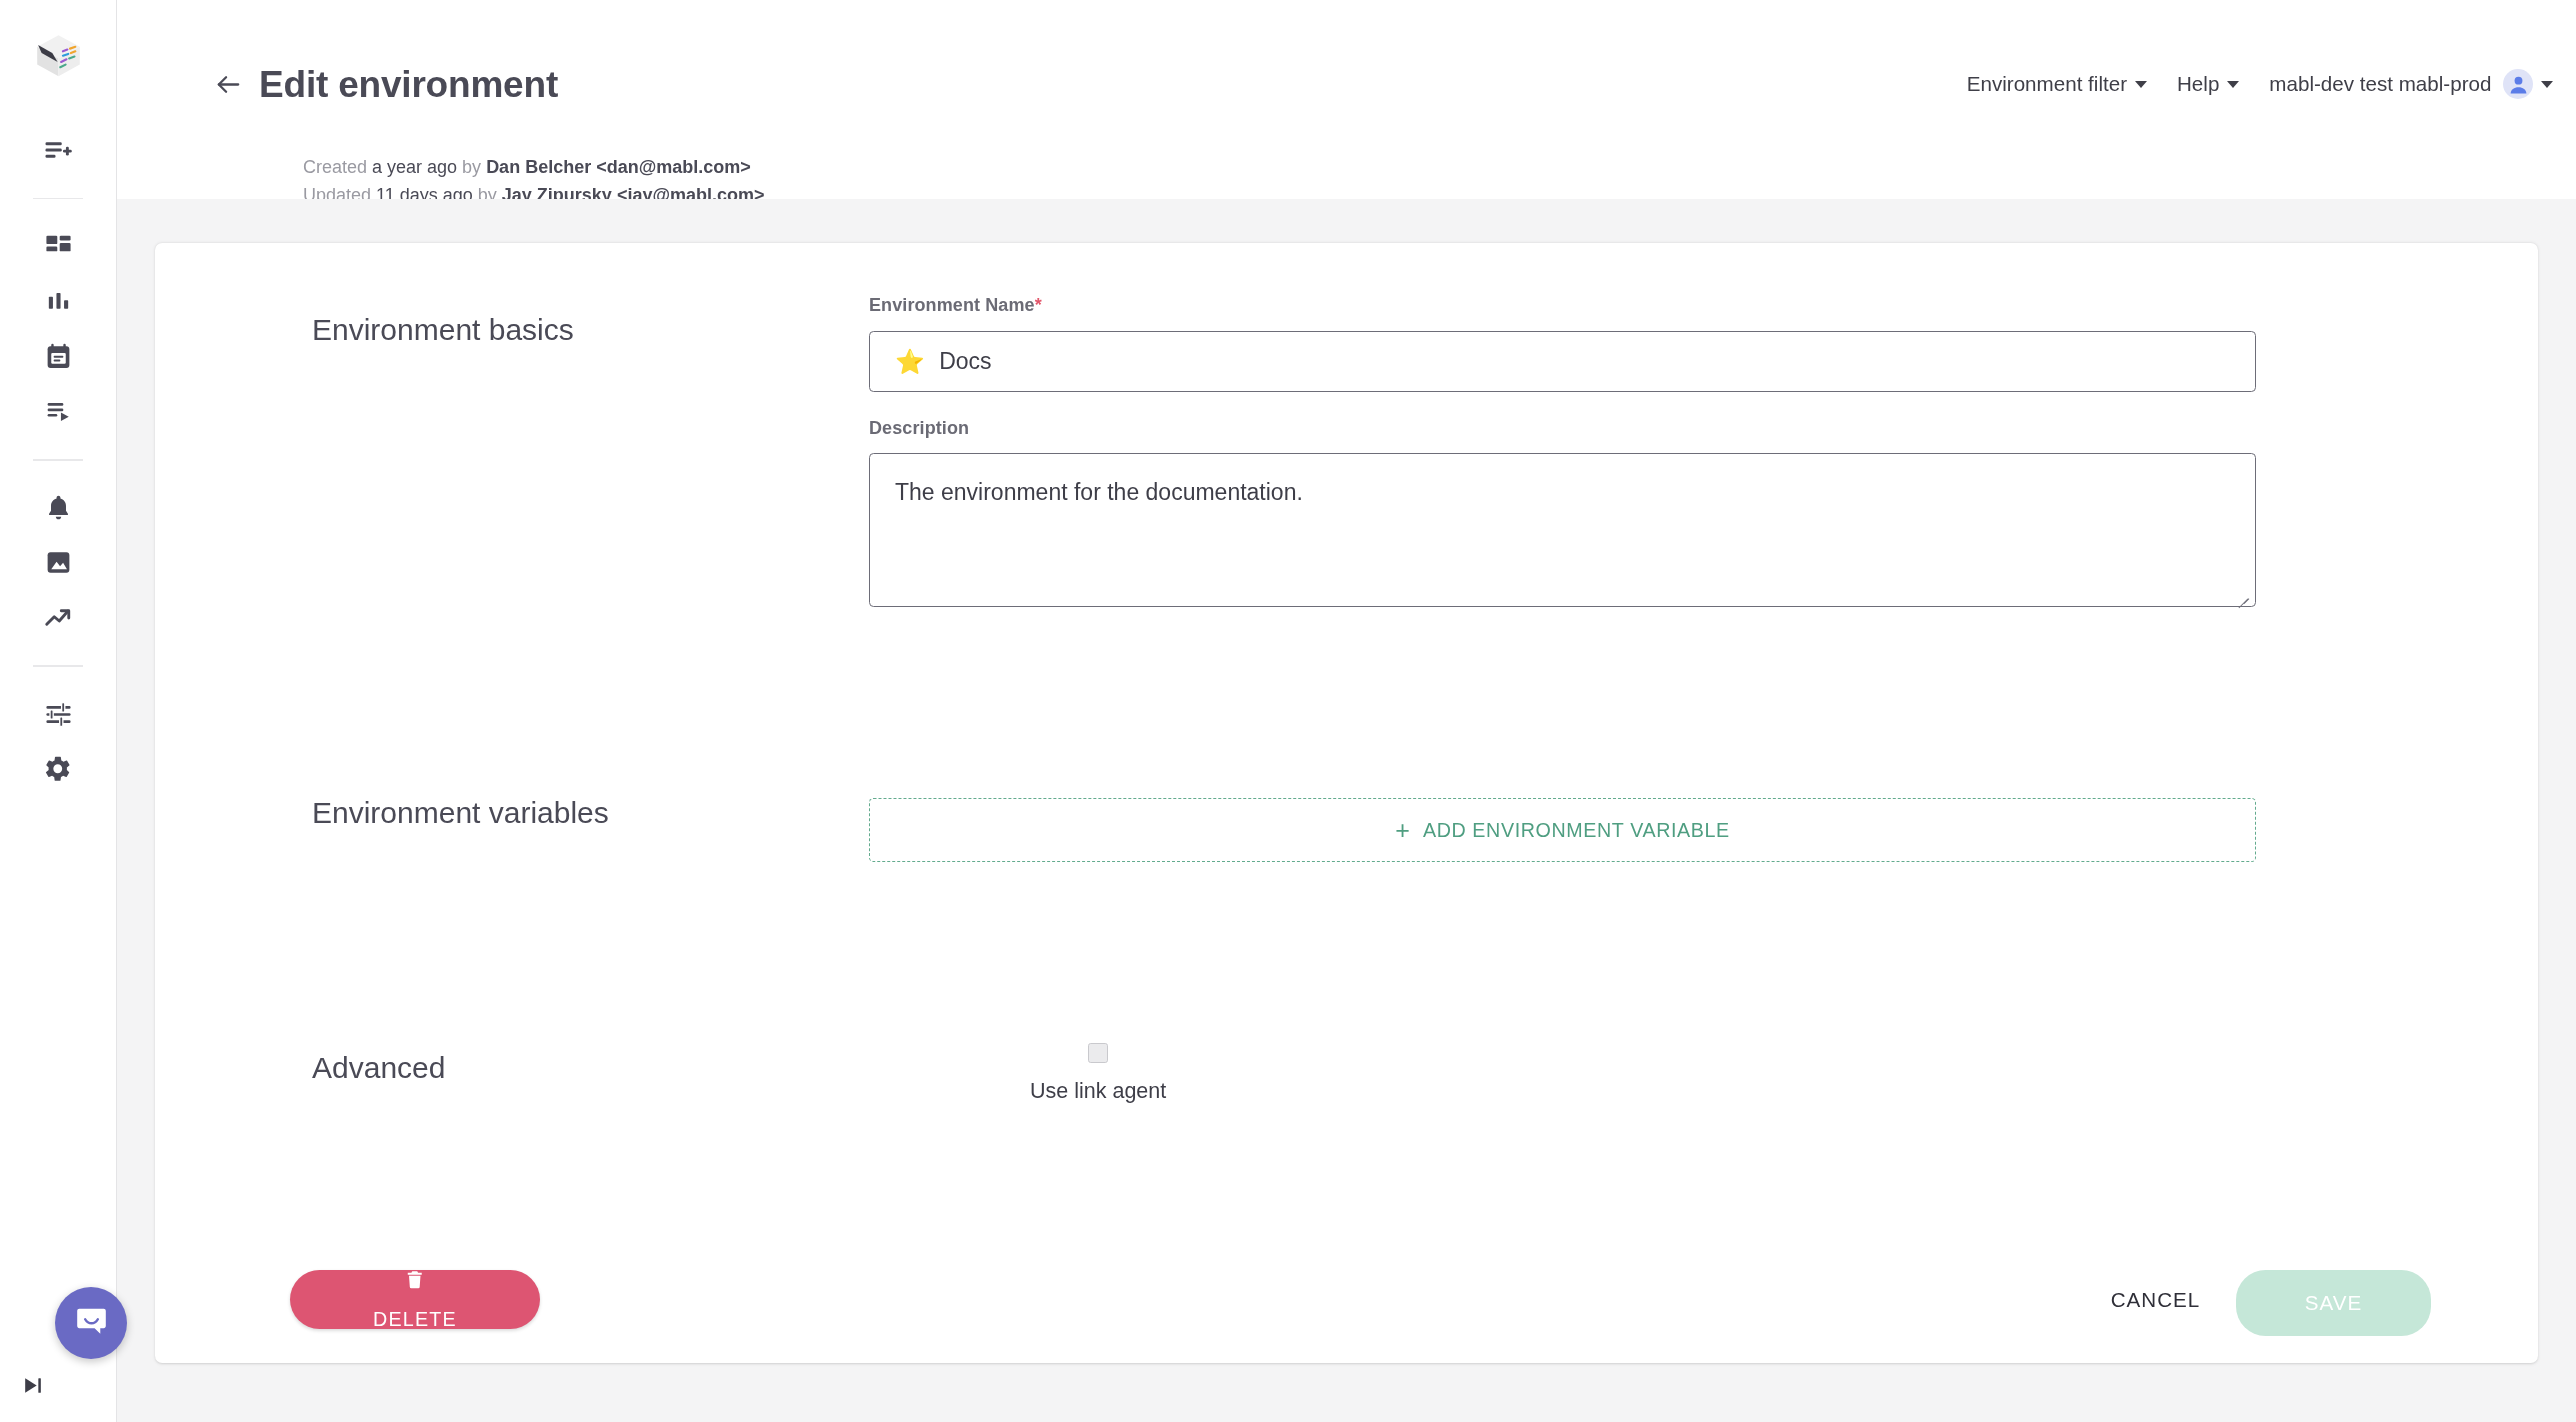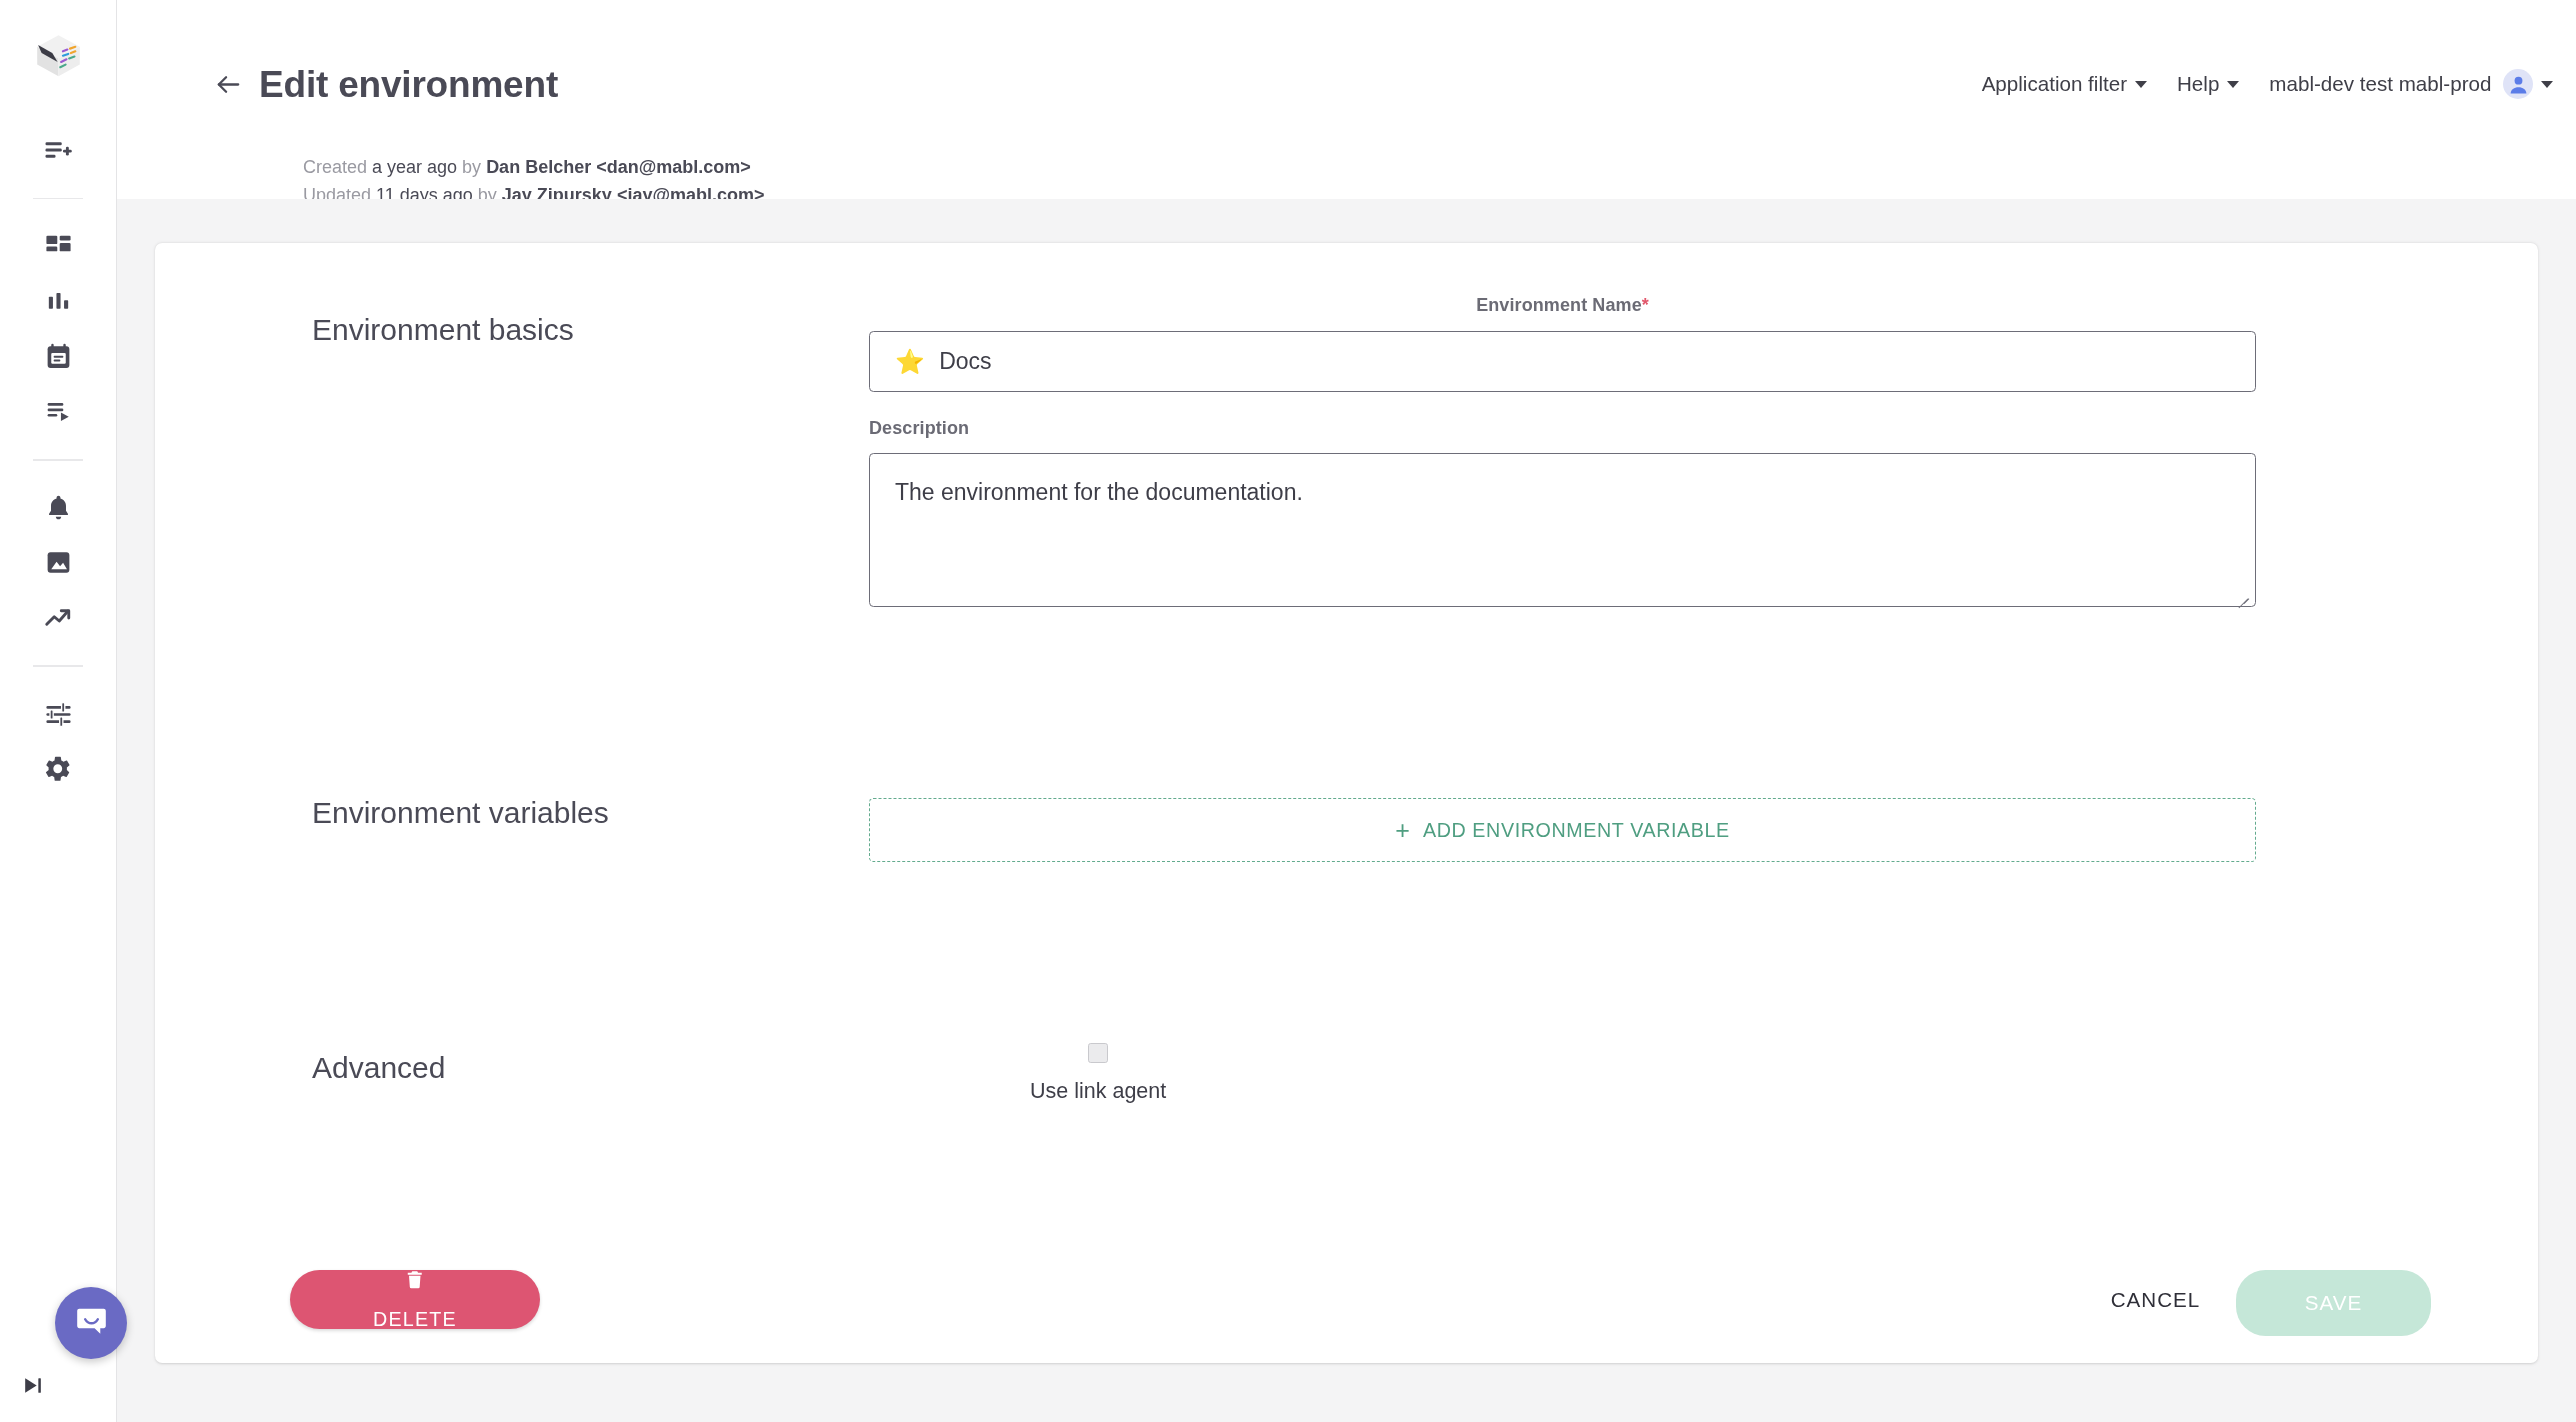--- a/index.html
+++ b/index.html
@@ -344,21 +344,21 @@
       <h1 class="page-title">Edit environment</h1>
     </div>
 
     <div class="meta">
       <div class="meta-line"><span>Created </span><b>a year ago</b><span> by </span><span class="nm">Dan Belcher &lt;dan@mabl.com&gt;</span></div>
       <div class="meta-line"><span>Updated </span><b>11 days ago</b><span> by </span><span class="nm">Jay Zipursky &lt;jay@mabl.com&gt;</span></div>
     </div>
 
     <div class="header-right">
       <div class="hdr-item">
-        <span>Application filter</span>
+        <span>Environment filter</span>
         <span class="caret"></span>
       </div>
       <div class="hdr-item">
         <span>Help</span>
         <span class="caret"></span>
       </div>
       <div class="hdr-item">
         <span>mabl-dev test mabl-prod</span>
         <span class="avatar">
           <svg width="23" height="23" viewBox="0 0 24 24" fill="#5b7ce8">
@@ -374,21 +374,21 @@
   <div class="page-bg"></div>
 
   <main class="card">
 
     <h2 class="section-title st-basics">Environment basics</h2>
     <h2 class="section-title st-vars">Environment variables</h2>
     <h2 class="section-title st-adv">Advanced</h2>
 
   </main>
 
-  <div class="fld-col field-label name-label" style="top:295px;text-align:center;">
+  <div class="fld-col field-label name-label" style="top:295px;">
     <span>Environment Name</span><span class="req">*</span>
   </div>
 
   <div class="name-input">
     <span class="star">⭐</span>
     <span>Docs</span>
   </div>
 
   <div class="fld-col field-label desc-label" style="top:418px;">Description</div>
 

